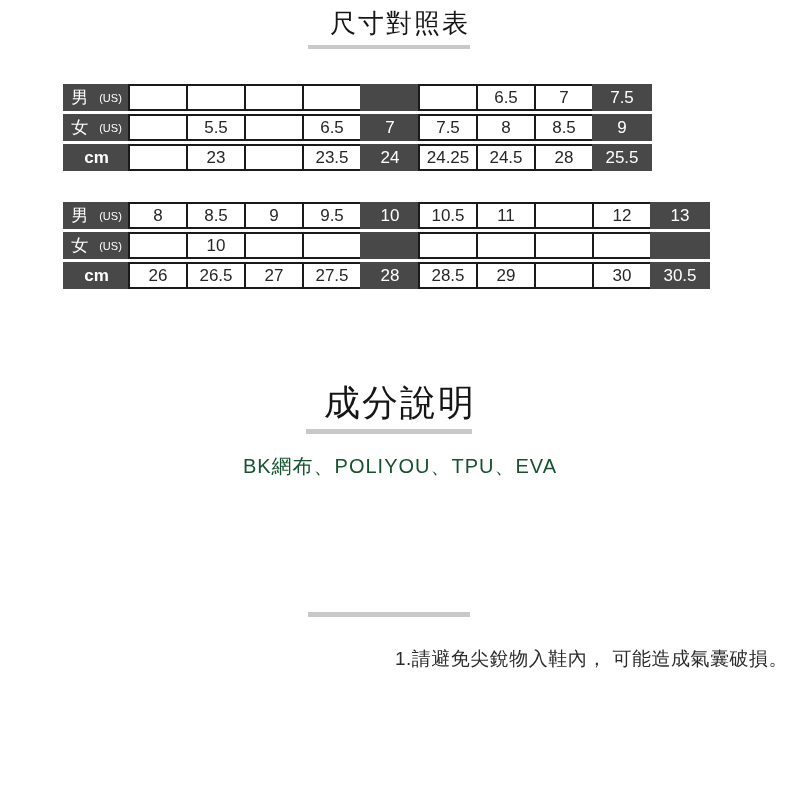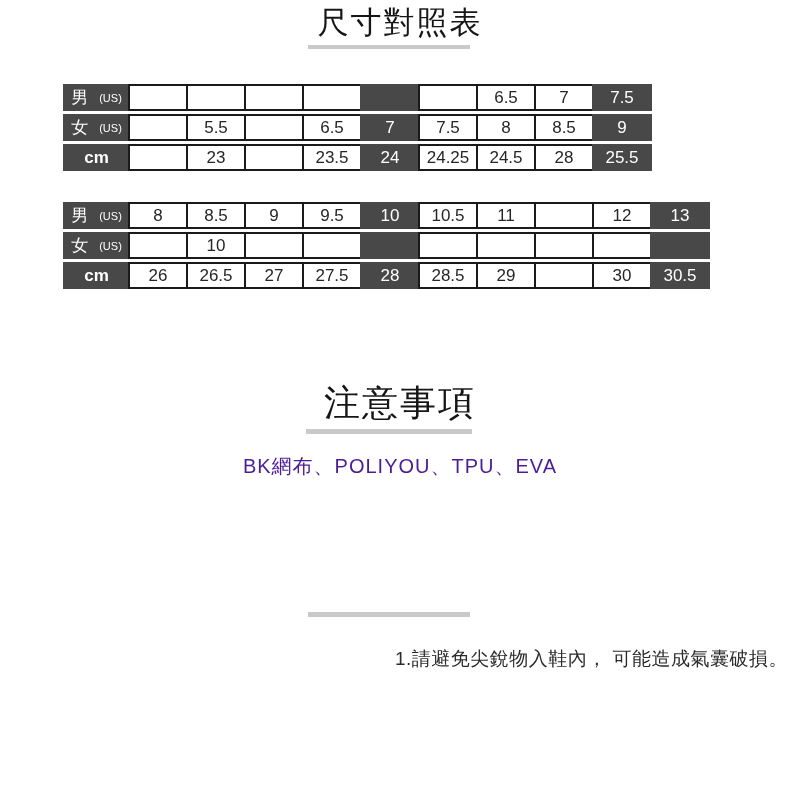--- a/index.html
+++ b/index.html
@@ -4,21 +4,21 @@
 <style>
   html,body { margin:0; padding:0; background:#ffffff; }
   .page {
     position:relative; width:800px; height:800px; background:#fff; overflow:hidden;
     font-family:"Liberation Sans","DejaVu Sans",sans-serif; color:#2b2b2b;
   }
   .sec-title {
     position:absolute; left:0; width:800px; margin:0; text-align:center;
     font-weight:400; color:#161616; letter-spacing:2px;
   }
-  #size-title    { top:5px;  font-size:31px; line-height:36px; }
+  #size-title    { top:5px;  font-size:26px; line-height:36px; }
   #materials-title { top:381px; font-size:36px; line-height:44px; }
   #notes-title     { top:563px; font-size:36px; line-height:44px; }
   .underline { position:absolute; background:#c9c9c9; }
   #u1 { top:45px;  left:308px; width:162px; height:4px; }
   #u2 { top:429px; left:306px; width:166px; height:5px; }
   #u3 { top:612px; left:308px; width:162px; height:5px; }
 
   .size-table { position:absolute; left:63px; }
   #size-table-1 { top:84px; }
   #size-table-2 { top:202px; }
@@ -33,21 +33,21 @@
   .st-label {
     width:67px; margin-left:0; background:var(--dark-cell,#484848);
     border-color:var(--dark-cell,#484848); color:#fff;
   }
   .lab-main { font-size:17px; }
   .lab-unit { font-size:11px;margin-left:11px; }
   .st-label.bold .lab-main { font-weight:700;text-align:right; }
 
   #materials-content {
     position:absolute; top:452px; left:0; width:800px; margin:0; text-align:center;
-    font-size:20px; line-height:28px; letter-spacing:1px; color:#4c1d95;
+    font-size:20px; line-height:28px; letter-spacing:1px; color:#14532d;
   }
   .notes { position:absolute; top:647px; left:28px; width:760px;text-align:right; }
   .notes p { margin:0 0 27px 0; font-size:19px; line-height:23px; color:#2b2b2b; letter-spacing:0.5px; }
 </style>
 </head>
 <body>
 
 <div class="page">
 
   <h1 class="sec-title" id="size-title">尺寸對照表</h1>
@@ -142,21 +142,21 @@
         <div class="st-cell">27.5</div>
         <div class="st-cell dark">28</div>
         <div class="st-cell">28.5</div>
         <div class="st-cell">29</div>
         <div class="st-cell"></div>
         <div class="st-cell">30</div>
         <div class="st-cell dark">30.5</div>
       </div>
     </div>
 
-  <h2 class="sec-title" id="materials-title">注意事項</h2>
+  <h2 class="sec-title" id="materials-title">成分說明</h2>
   <div class="underline" id="u2"></div>
   <p id="materials-content">BK網布、POLIYOU、TPU、EVA</p>
 
   <div class="underline" id="u3"></div>
 
   <div class="notes">
     <p>1.請避免尖銳物入鞋內， 可能造成氣囊破損。</p>
   </div>
 
 </div>

